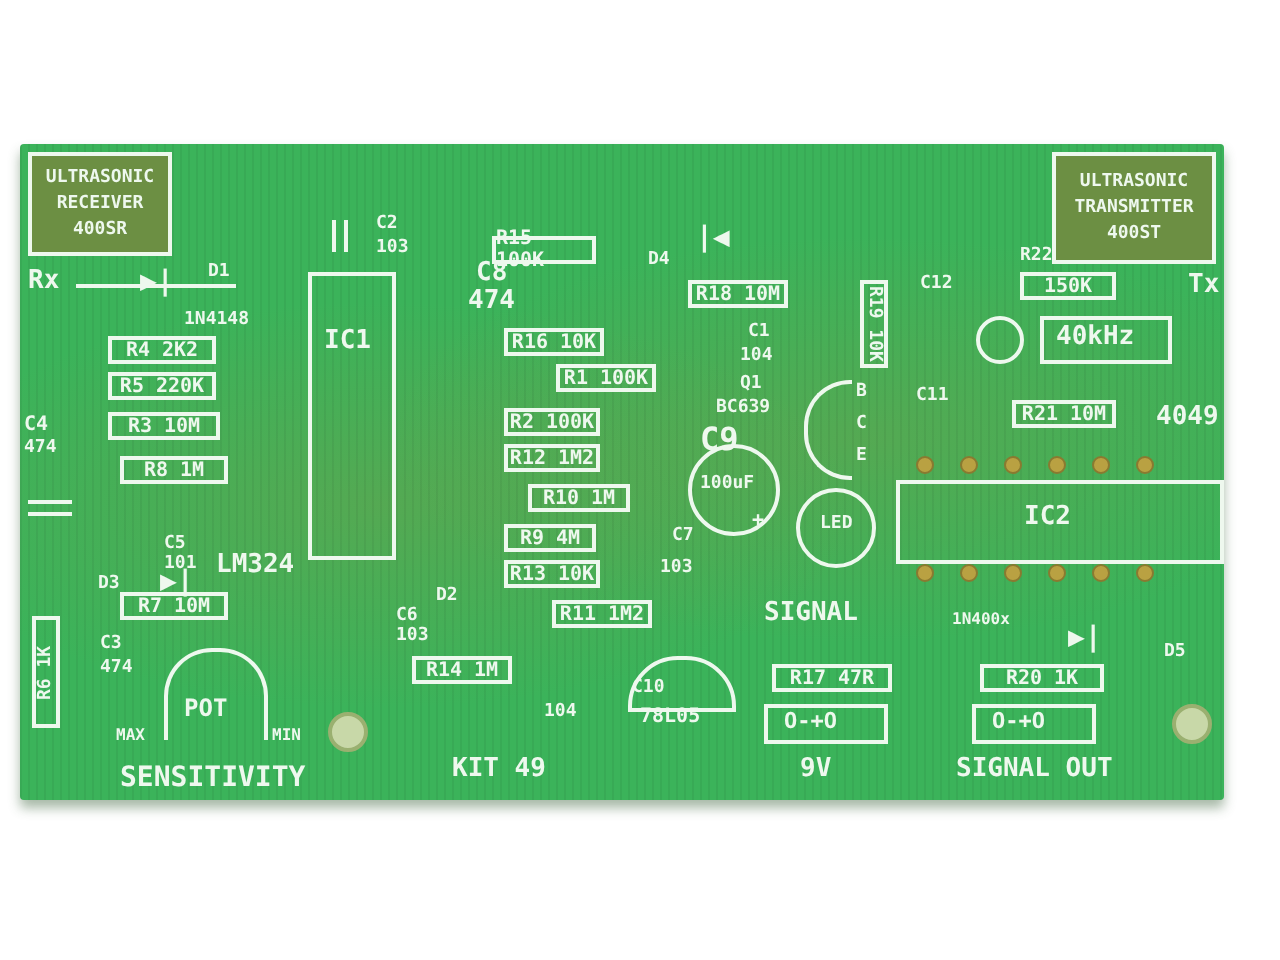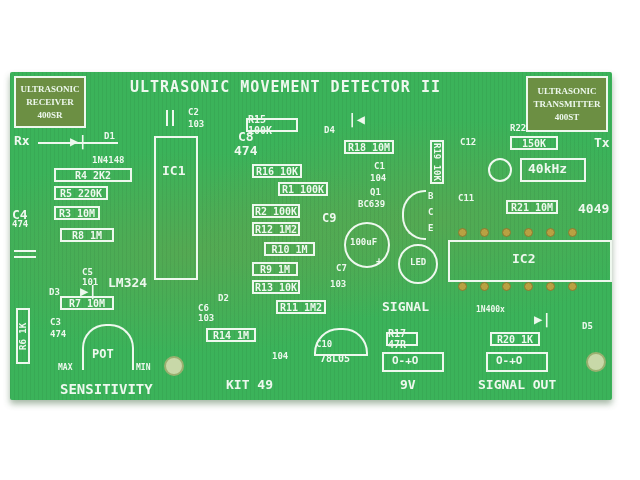--- a/index.html
+++ b/index.html
@@ -9,38 +9,37 @@
            background:#3bb35a;
            background-image:
              repeating-linear-gradient(90deg, rgba(0,0,0,0.05) 0 1px, transparent 1px 4px),
              radial-gradient(ellipse at 30% 55%, rgba(160,140,60,0.25), transparent 40%),
              radial-gradient(ellipse at 70% 45%, rgba(160,140,60,0.25), transparent 40%);
            box-shadow: 0 4px 6px rgba(60,100,60,0.45); border-radius:2px; }
   .silk { position:absolute; color:#eef8ee; font-weight:bold; white-space:nowrap; line-height:1; }
   .box { position:absolute; border:2px solid #eef8ee; }
   .lbl-box { position:absolute; border:2px solid #eef8ee; background:#6c8f43; color:#eef8ee;
              font-size:9px; text-align:center; font-weight:bold; display:flex; flex-direction:column;
-             justify-content:center; line-height:13px;font-family:Liberation Serif, serif; }
+             justify-content:center; line-height:13px; }
   .res { position:absolute; height:14px; border:2px solid #eef8ee; color:#eef8ee; font-size:10px;
          font-weight:bold; display:flex; align-items:center; justify-content:center; box-sizing:border-box; }
   .lead { position:absolute; height:2px; background:#eef8ee; }
   .pad { position:absolute; width:9px; height:9px; border-radius:50%; background:#b9a142;
          border:1px solid #8a7a30; box-sizing:border-box; }
   .vres { position:absolute; width:14px; border:2px solid #eef8ee; color:#eef8ee; font-size:9px;
           font-weight:bold; writing-mode:vertical-rl; display:flex; align-items:center; justify-content:center; box-sizing:border-box; }
   .circle { position:absolute; border:2px solid #eef8ee; border-radius:50%; box-sizing:border-box; }
   .cap { position:absolute; width:2px; background:#eef8ee; }
   .hole { position:absolute; width:20px; height:20px; border-radius:50%; background:#c8d8a8; border:2px solid #9ab070; box-sizing:border-box; }
 </style>
 </head>
 <body>
 
 <div class="board">
 
-  <div class="silk" style="left:120px;top:8px;font-size:15px;letter-spacing:1px;">ULTRASONIC MOVEMENT DETECTOR II</div>
 
   <div class="lbl-box" style="left:4px;top:4px;width:68px;height:48px;">
     <span>ULTRASONIC</span>
     <span>RECEIVER</span>
     <span>400SR</span>
   </div>
 
   <div class="lbl-box" style="left:516px;top:4px;width:78px;height:52px;">
     <span>ULTRASONIC</span>
     <span>TRANSMITTER</span>
@@ -48,27 +47,27 @@
   </div>
 
   <div class="silk" style="left:4px;top:62px;font-size:13px;">Rx</div>
   <div class="silk" style="left:584px;top:64px;font-size:13px;">Tx</div>
 
   <div class="lead" style="left:28px;top:70px;width:80px;"></div>
   <div class="silk" style="left:60px;top:62px;font-size:14px;">▶|</div>
   <div class="silk" style="left:94px;top:60px;font-size:9px;">D1</div>
   <div class="silk" style="left:82px;top:84px;font-size:9px;">1N4148</div>
 
-  <div class="res" style="left:44px;top:96px;width:78px;">R4 2K2</div>
+  <div class="res" style="left:44px;top:96px;width:54px;">R4 2K2</div>
   <div class="res" style="left:44px;top:114px;width:54px;">R5 220K</div>
-  <div class="res" style="left:44px;top:134px;width:46px;">R3 10M</div>
+  <div class="res" style="left:44px;top:134px;width:56px;">R3 10M</div>
   <div class="res" style="left:50px;top:156px;width:54px;">R8  1M</div>
   <div class="res" style="left:50px;top:176px;width:54px;margin-top:48px;">R7 10M</div>
 
-  <div class="silk" style="left:2px;top:136px;font-size:13px;">C4</div>
+  <div class="silk" style="left:2px;top:136px;font-size:10px;">C4</div>
   <div class="silk" style="left:2px;top:148px;font-size:9px;">474</div>
   <div class="lead" style="left:4px;top:178px;width:22px;"></div>
   <div class="lead" style="left:4px;top:184px;width:22px;"></div>
 
   <div class="silk" style="left:72px;top:196px;font-size:9px;">C5</div>
   <div class="silk" style="left:72px;top:206px;font-size:9px;">101</div>
   <div class="silk" style="left:98px;top:204px;font-size:13px;">LM324</div>
 
   <div class="silk" style="left:24px;top:216px;font-size:9px;padding-left:15px;">D3</div>
   <div class="silk" style="left:70px;top:212px;font-size:14px;">▶|</div>
@@ -98,21 +97,21 @@
   <div class="silk" style="left:216px;top:306px;font-size:13px;">KIT 49</div>
 
   <div class="res" style="left:236px;top:46px;width:52px;">R15 100K</div>
   <div class="silk" style="left:228px;top:58px;font-size:13px;">C8</div>
   <div class="silk" style="left:224px;top:72px;font-size:13px;">474</div>
   <div class="res" style="left:242px;top:92px;width:50px;">R16 10K</div>
   <div class="res" style="left:268px;top:110px;width:50px;">R1 100K</div>
   <div class="res" style="left:242px;top:132px;width:48px;">R2 100K</div>
   <div class="res" style="left:242px;top:150px;width:48px;">R12 1M2</div>
   <div class="res" style="left:254px;top:170px;width:51px;">R10 1M</div>
-  <div class="res" style="left:242px;top:190px;width:46px;">R9  1M</div>
+  <div class="res" style="left:242px;top:190px;width:46px;">R9  4M</div>
   <div class="res" style="left:242px;top:208px;width:48px;">R13 10K</div>
   <div class="res" style="left:266px;top:228px;width:50px;">R11 1M2</div>
 
   <div class="silk" style="left:262px;top:268px;font-size:9px;margin-left:44px;">C10</div>
   <div class="silk" style="left:262px;top:280px;font-size:9px;">104</div>
   <div class="box" style="left:304px;top:256px;width:50px;height:24px;border-radius:25px 25px 0 0;"></div>
   <div class="silk" style="left:310px;top:282px;font-size:10px;">78L05</div>
 
   <div class="silk" style="left:314px;top:54px;font-size:9px;">D4</div>
   <div class="silk" style="left:338px;top:40px;font-size:14px;">|◀</div>
@@ -121,53 +120,53 @@
   <div class="silk" style="left:360px;top:102px;font-size:9px;">104</div>
   <div class="silk" style="left:360px;top:116px;font-size:9px;">Q1</div>
   <div class="silk" style="left:348px;top:128px;font-size:9px;">BC639</div>
   <div class="box" style="left:392px;top:118px;width:22px;height:46px;border-radius:23px 0 0 23px;border-right:none;"></div>
   <div class="silk" style="left:418px;top:120px;font-size:9px;">B</div>
   <div class="silk" style="left:418px;top:136px;font-size:9px;">C</div>
   <div class="silk" style="left:418px;top:152px;font-size:9px;">E</div>
 
   <div class="vres" style="left:420px;top:68px;height:44px;">R19 10K</div>
 
-  <div class="silk" style="left:312px;top:140px;font-size:12px;">C9</div>
+  <div class="silk" style="left:340px;top:140px;font-size:16px;">C9</div>
   <div class="circle" style="left:334px;top:150px;width:46px;height:46px;"></div>
   <div class="silk" style="left:340px;top:166px;font-size:9px;">100uF</div>
   <div class="silk" style="left:366px;top:184px;font-size:10px;">+</div>
   <div class="silk" style="left:326px;top:192px;font-size:9px;">C7</div>
   <div class="silk" style="left:320px;top:208px;font-size:9px;">103</div>
 
   <div class="circle" style="left:388px;top:172px;width:40px;height:40px;"></div>
   <div class="silk" style="left:400px;top:186px;font-size:9px;">LED</div>
   <div class="silk" style="left:372px;top:228px;font-size:13px;">SIGNAL</div>
 
-  <div class="res" style="left:376px;top:260px;width:32px;">R17 47R</div>
+  <div class="res" style="left:376px;top:260px;width:60px;">R17 47R</div>
   <div class="box" style="left:372px;top:280px;width:58px;height:16px;"></div>
   <div class="silk" style="left:382px;top:283px;font-size:11px;">O-+O</div>
   <div class="silk" style="left:390px;top:306px;font-size:13px;">9V</div>
 
   <div class="silk" style="left:450px;top:66px;font-size:9px;">C12</div>
   <div class="silk" style="left:448px;top:122px;font-size:9px;">C11</div>
   <div class="silk" style="left:500px;top:52px;font-size:9px;">R22</div>
   <div class="res" style="left:500px;top:64px;width:48px;">150K</div>
   <div class="circle" style="left:478px;top:86px;width:24px;height:24px;"></div>
   <div class="box" style="left:510px;top:86px;width:62px;height:20px;"></div>
   <div class="silk" style="left:518px;top:90px;font-size:13px;">40kHz</div>
   <div class="res" style="left:496px;top:128px;width:52px;">R21 10M</div>
   <div class="silk" style="left:568px;top:130px;font-size:13px;">4049</div>
 
   <div class="box" style="left:438px;top:168px;width:160px;height:38px;"></div>
   <div class="silk" style="left:502px;top:180px;font-size:13px;">IC2</div>
 
   <div class="silk" style="left:466px;top:234px;font-size:8px;">1N400x</div>
   <div class="silk" style="left:524px;top:240px;font-size:14px;">▶|</div>
   <div class="silk" style="left:560px;top:250px;font-size:9px;margin-left:12px;">D5</div>
-  <div class="res" style="left:480px;top:260px;width:50px;">R20  1K</div>
+  <div class="res" style="left:480px;top:260px;width:62px;">R20  1K</div>
   <div class="box" style="left:476px;top:280px;width:58px;height:16px;"></div>
   <div class="silk" style="left:486px;top:283px;font-size:11px;">O-+O</div>
   <div class="silk" style="left:468px;top:306px;font-size:13px;">SIGNAL OUT</div>
   <div class="hole" style="left:576px;top:280px;"></div>
 
   <div class="pad" style="left:448px;top:156px;"></div>
   <div class="pad" style="left:470px;top:156px;"></div>
   <div class="pad" style="left:492px;top:156px;"></div>
   <div class="pad" style="left:514px;top:156px;"></div>
   <div class="pad" style="left:536px;top:156px;"></div>

